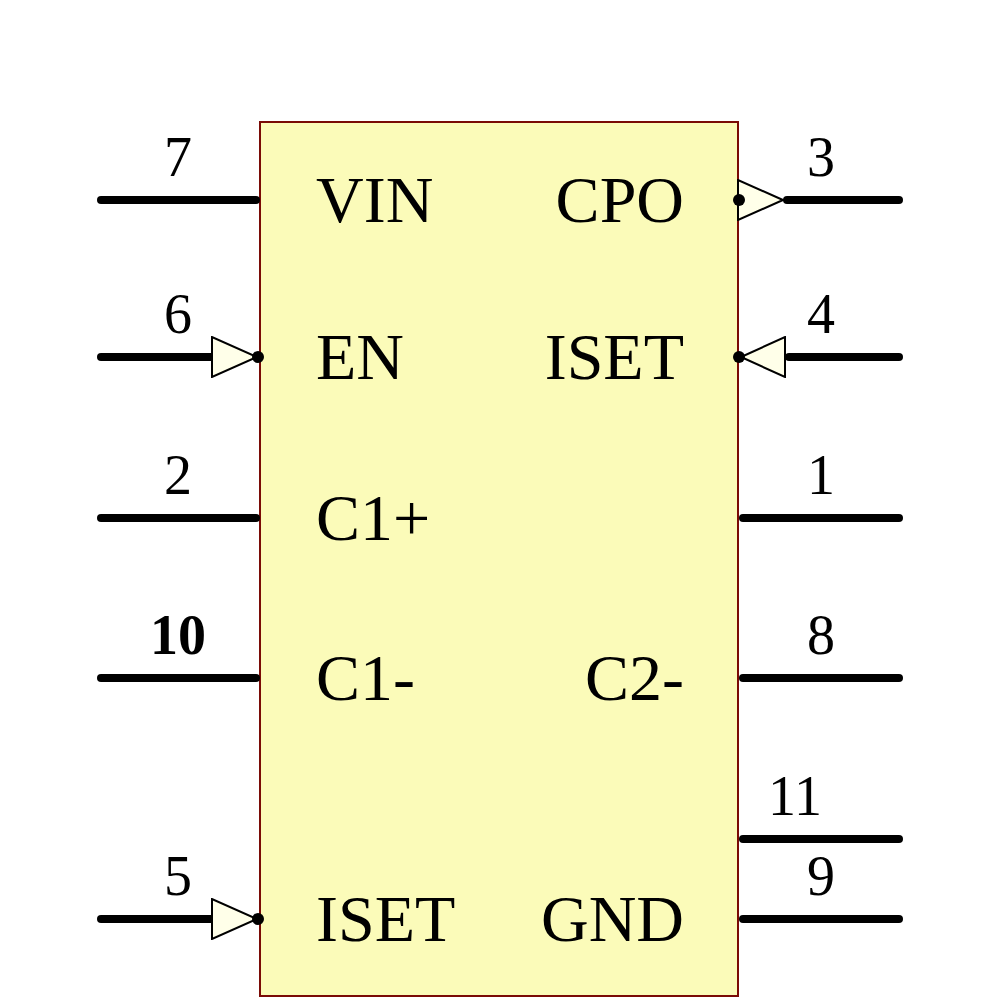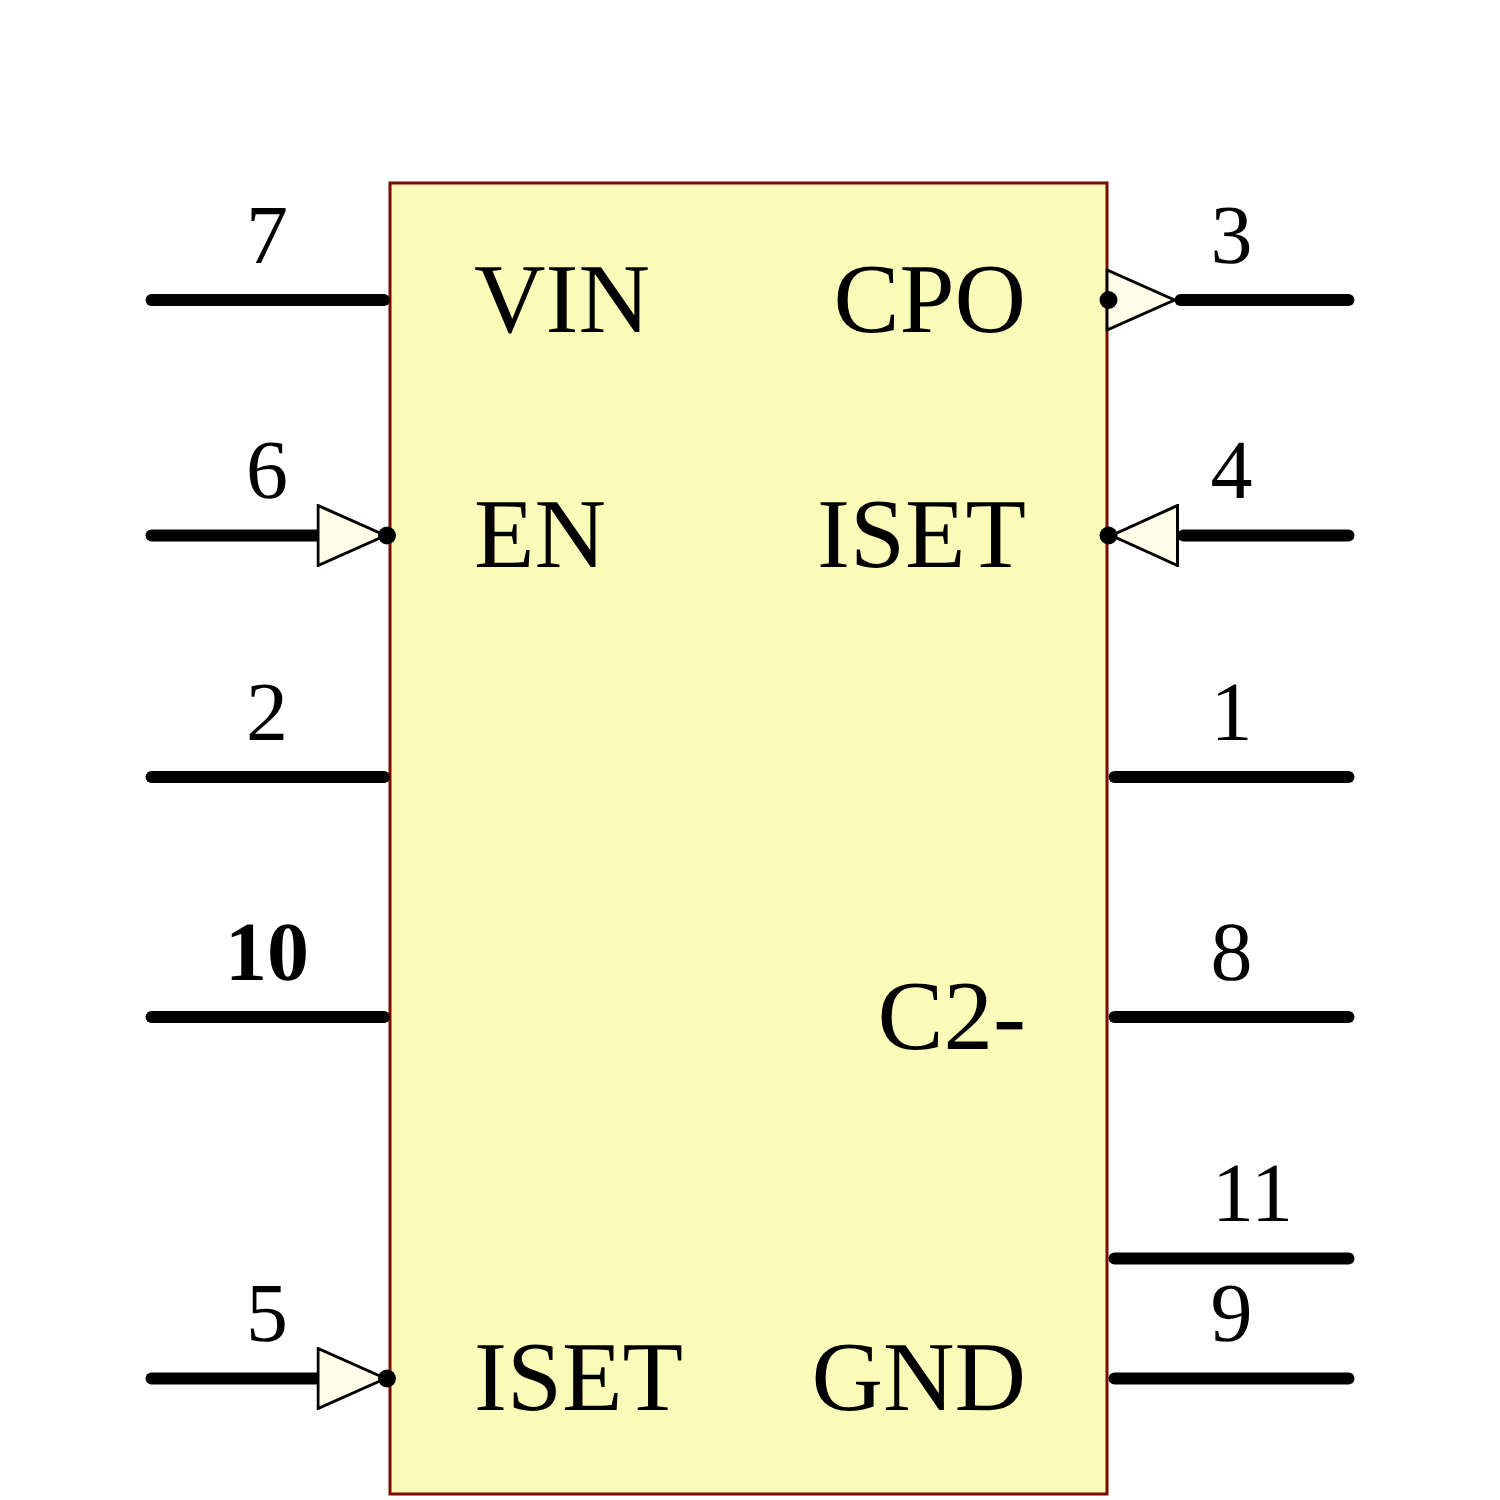--- a/index.html
+++ b/index.html
@@ -79,23 +79,25 @@
   <div class="pin-line" style="left:97px; top:353px; width:118px;"></div>
   <svg class="arrow" style="left:211px; top:336px;" viewBox="0 0 48 42">
     <polygon points="1,1 1,41 46,21" fill="#FFFFE9" stroke="#000000" stroke-width="2"></polygon>
   </svg>
   <div class="pin-dot" style="left:252px; top:351px;"></div>
   <div class="pin-number" style="left:118px; top:282px;">6</div>
   <div class="pin-label" style="left:316px; top:322px;">EN</div>
 
   <div class="pin-line" style="left:97px; top:514px; width:163px;"></div>
   <div class="pin-number" style="left:118px; top:443px;">2</div>
+  <div class="pin-label" style="left:316px; top:483px;">C1+</div>
 
   <div class="pin-line" style="left:97px; top:674px; width:163px;"></div>
   <div class="pin-number" style="left:118px; top:603px;font-weight:bold;">10</div>
+  <div class="pin-label" style="left:316px; top:643px;">C1-</div>
 
   <div class="pin-line" style="left:97px; top:915px; width:118px;"></div>
   <svg class="arrow" style="left:211px; top:898px;" viewBox="0 0 48 42">
     <polygon points="1,1 1,41 46,21" fill="#FFFFE9" stroke="#000000" stroke-width="2"></polygon>
   </svg>
   <div class="pin-dot" style="left:252px; top:913px;"></div>
   <div class="pin-number" style="left:118px; top:844px;">5</div>
   <div class="pin-label" style="left:316px; top:884px;">ISET</div>
 
   <svg class="arrow" style="left:737px; top:179px;" viewBox="0 0 48 42">
@@ -115,19 +117,19 @@
   <div class="pin-label right" style="left:384px; top:322px;">ISET</div>
 
   <div class="pin-line" style="left:739px; top:514px; width:164px;"></div>
   <div class="pin-number" style="left:761px; top:443px;">1</div>
 
   <div class="pin-line" style="left:739px; top:674px; width:164px;"></div>
   <div class="pin-number" style="left:761px; top:603px;">8</div>
   <div class="pin-label right" style="left:384px; top:643px;">C2-</div>
 
   <div class="pin-line" style="left:739px; top:835px; width:164px;"></div>
-  <div class="pin-number" style="left:775px; top:764px;">11</div>
+  <div class="pin-number" style="left:735px; top:764px;">11</div>
 
   <div class="pin-line" style="left:739px; top:915px; width:164px;"></div>
   <div class="pin-number" style="left:761px; top:844px;">9</div>
   <div class="pin-label right" style="left:384px; top:884px;">GND</div>
 
 </div>
 
 </body></html>

